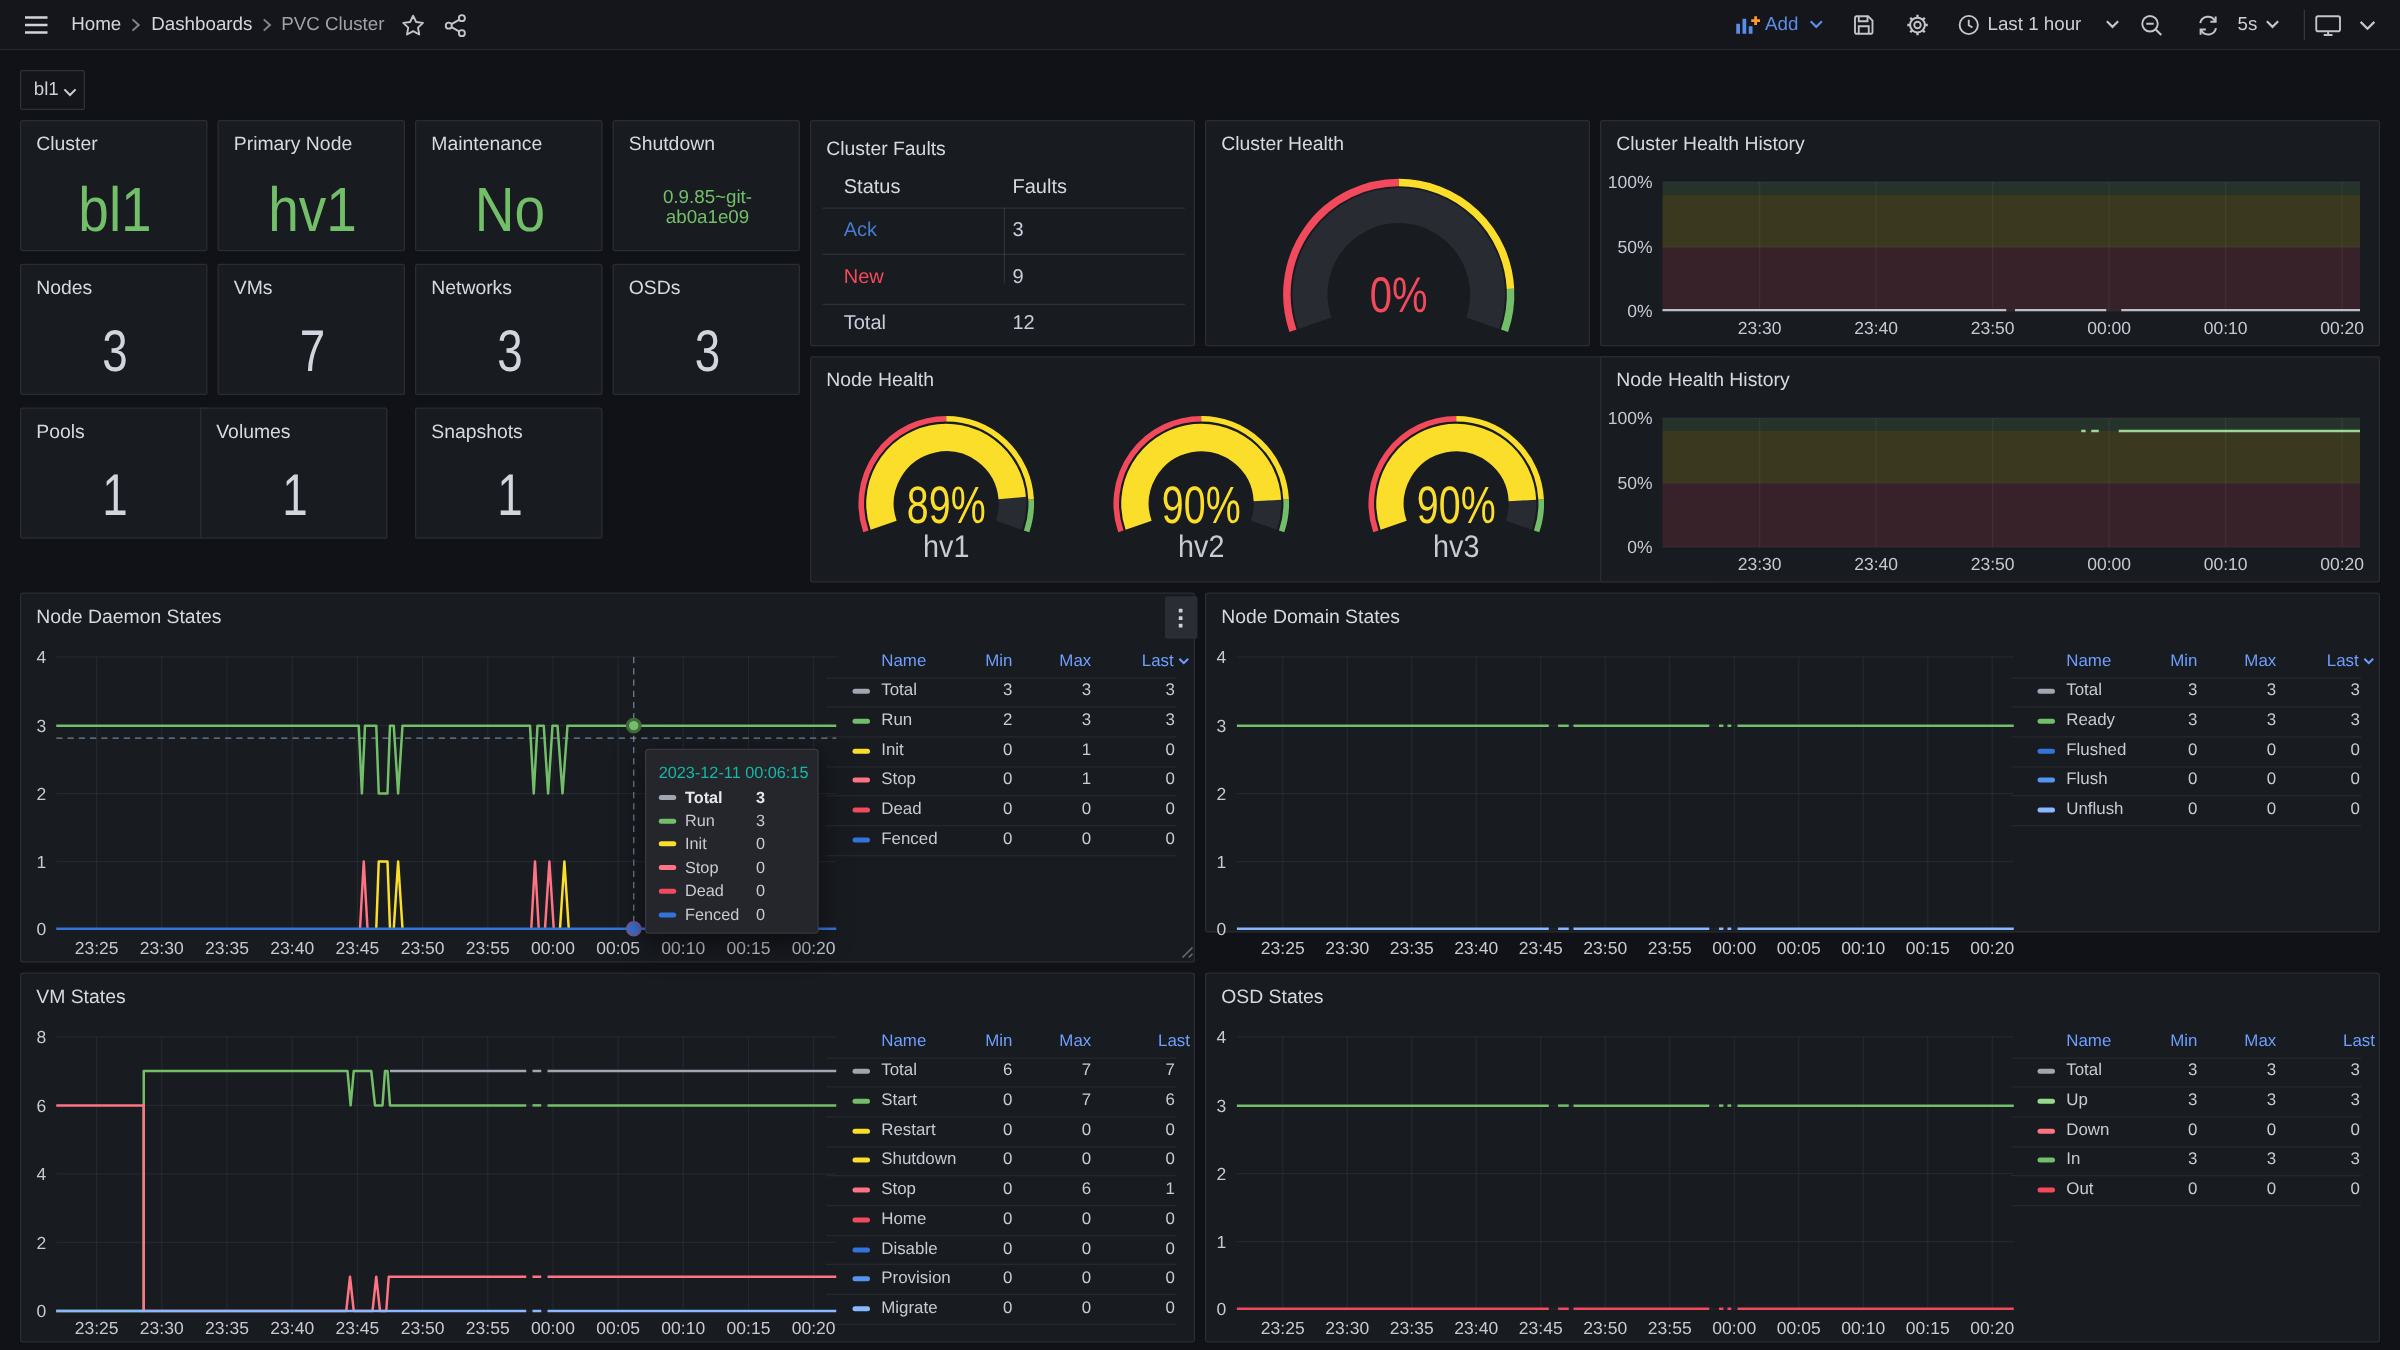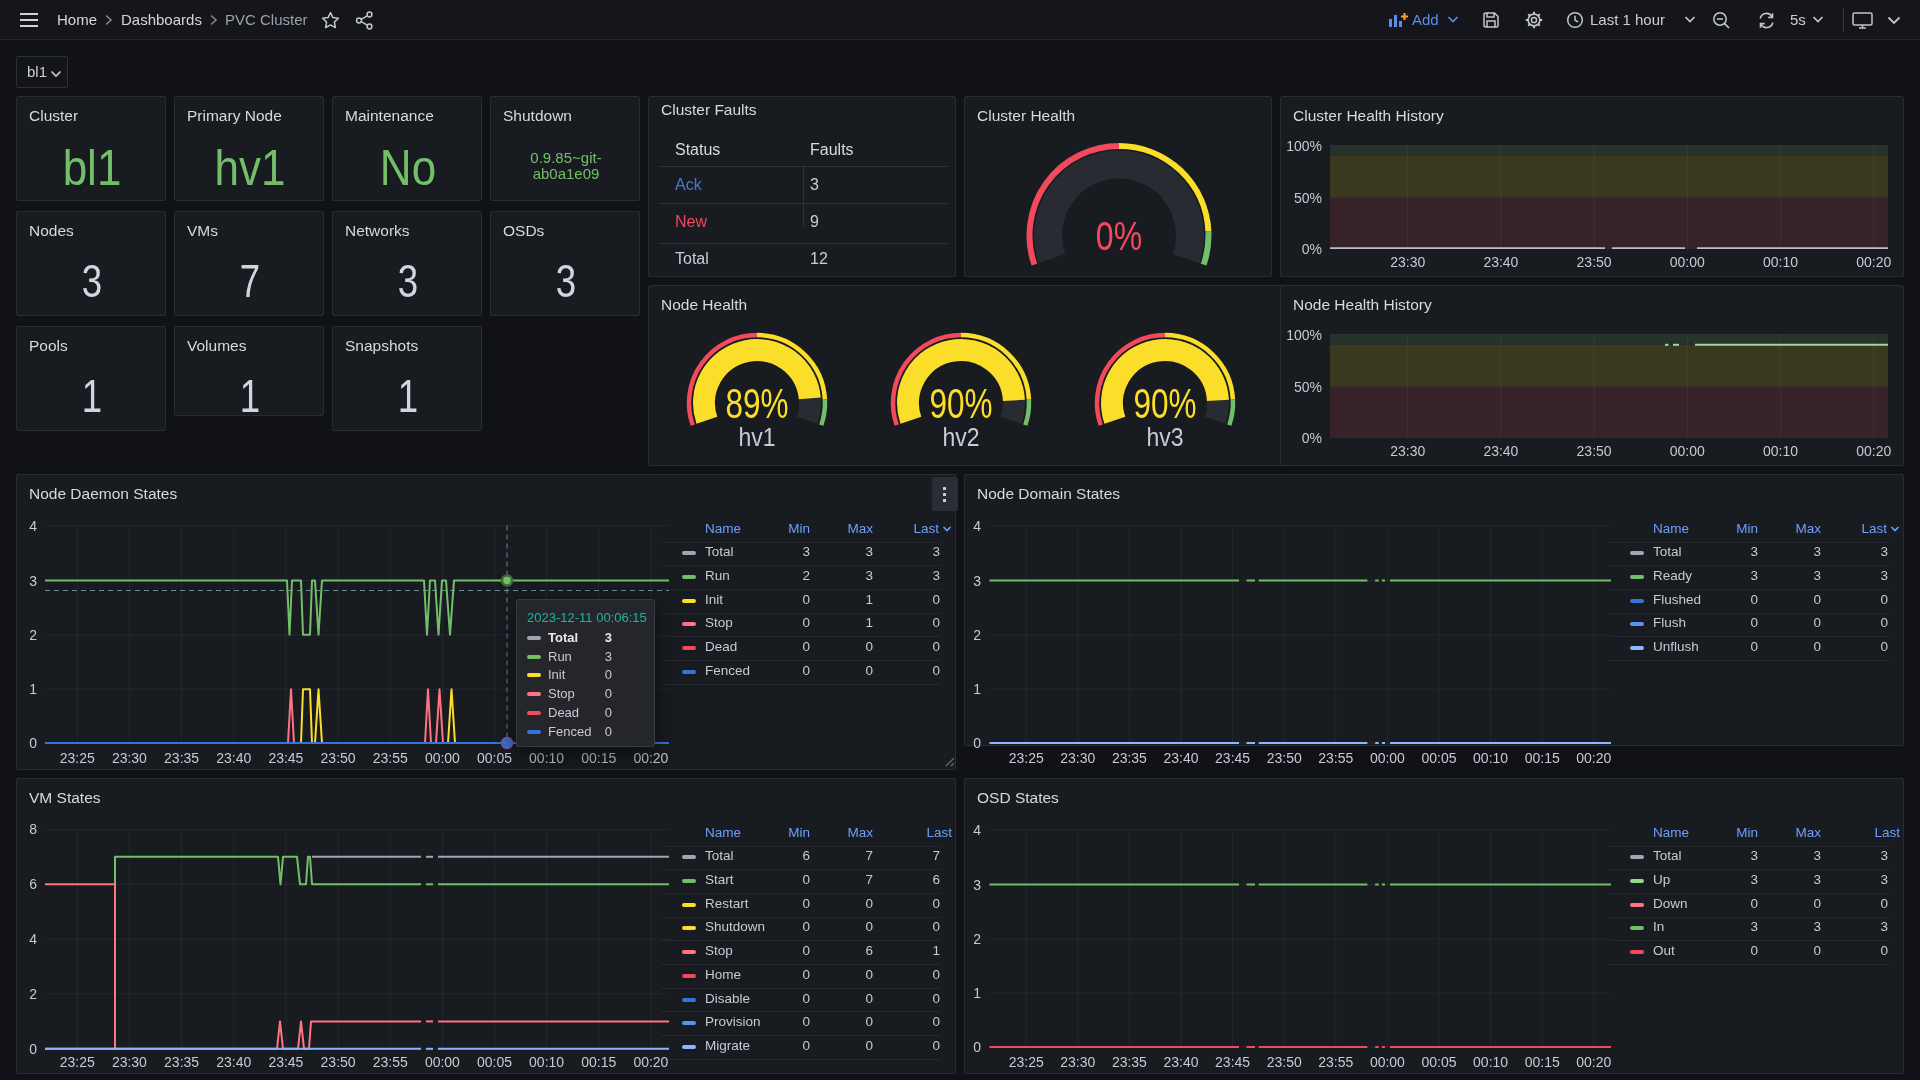--- a/index.html
+++ b/index.html
@@ -126,30 +126,30 @@
     <div class="statv" style="left:0;top:45px;width:150px;color:#D2D4DE;font-size:47px;transform:scaleX(0.78)">3</div>
   </div>
 <div class="panel" style="left:490px;top:211px;width:150px;height:105px">
     <div class="ptitle" style="left:12px;top:10px;font-size:15.5px">OSDs</div>
     <div class="statv" style="left:0;top:45px;width:150px;color:#D2D4DE;font-size:47px;transform:scaleX(0.78)">3</div>
   </div>
 <div class="panel" style="left:16px;top:326px;width:150px;height:105px">
     <div class="ptitle" style="left:12px;top:10px;font-size:15.5px">Pools</div>
     <div class="statv" style="left:0;top:45px;width:150px;color:#D2D4DE;font-size:47px;transform:scaleX(0.78)">1</div>
   </div>
-<div class="panel" style="left:174px;top:326px;width:150px;height:90px">
+<div class="panel" style="left:160px;top:326px;width:150px;height:105px">
     <div class="ptitle" style="left:12px;top:10px;font-size:15.5px">Volumes</div>
     <div class="statv" style="left:0;top:45px;width:150px;color:#D2D4DE;font-size:47px;transform:scaleX(0.78)">1</div>
   </div>
 <div class="panel" style="left:332px;top:326px;width:150px;height:105px">
     <div class="ptitle" style="left:12px;top:10px;font-size:15.5px">Snapshots</div>
     <div class="statv" style="left:0;top:45px;width:150px;color:#D2D4DE;font-size:47px;transform:scaleX(0.78)">1</div>
   </div>
 <div class="panel" style="left:648px;top:96px;width:308px;height:181px">
-    <div class="ptitle" style="left:12px;top:4px;font-size:15.5px">Cluster Faults</div>
+    <div class="ptitle" style="left:12px;top:14px;font-size:15.5px">Cluster Faults</div>
     <div class="abs" style="left:26px;top:44px;font-size:16px;color:#D8D9DD;font-weight:500">Status</div>
     <div class="abs" style="left:161px;top:44px;font-size:16px;color:#D8D9DD;font-weight:500">Faults</div>
     <div class="abs" style="left:9px;top:69px;width:290px;height:1px;background:rgba(204,204,220,0.12)"></div>
     <div class="abs" style="left:9px;top:105.6px;width:290px;height:1px;background:rgba(204,204,220,0.12)"></div>
     <div class="abs" style="left:9px;top:145.7px;width:290px;height:1px;background:rgba(204,204,220,0.12)"></div>
     <div class="abs" style="left:153.5px;top:69px;width:1px;height:61px;background:rgba(204,204,220,0.12)"></div>
     <div class="abs" style="left:26px;top:79px;font-size:16px;color:#477BD1">Ack</div>
     <div class="abs" style="left:161px;top:79px;font-size:16px;color:#CCCCDC">3</div>
     <div class="abs" style="left:26px;top:115.6px;font-size:16px;color:#F2495C">New</div>
     <div class="abs" style="left:161px;top:115.6px;font-size:16px;color:#CCCCDC">9</div>

